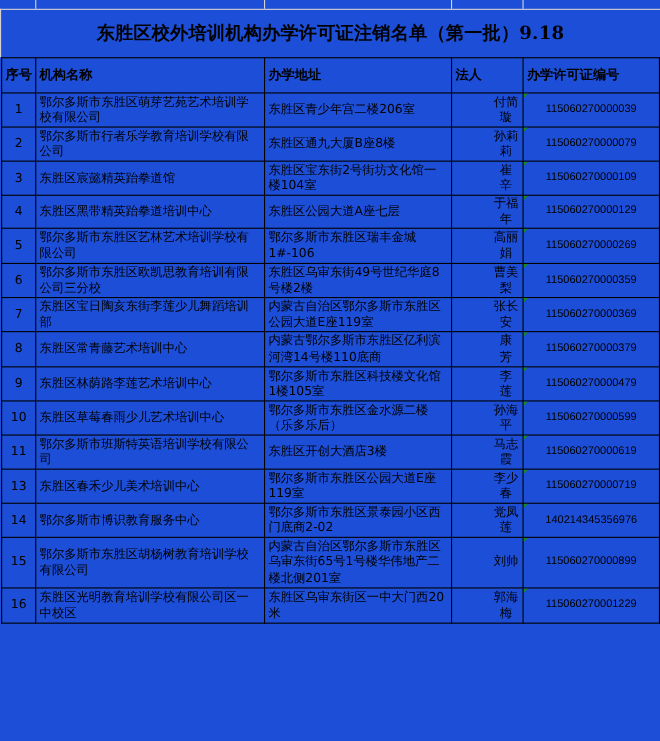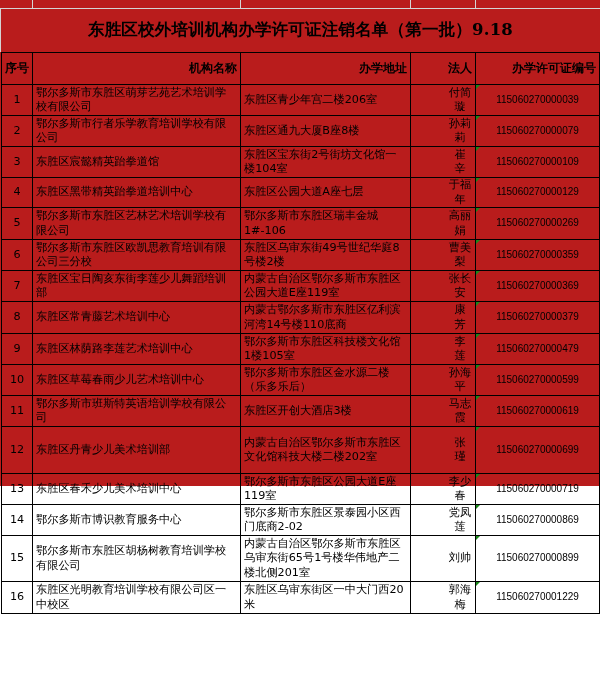--- a/index.html
+++ b/index.html
@@ -1,23 +1,23 @@
 <!DOCTYPE html>
 <html><head>
 <meta charset="utf-8">
 <style>
   html, body { margin: 0; padding: 0; background: #ffffff; }
   body { width: 600px; height: 674px; overflow: hidden; position: relative; font-family: "DejaVu Sans", sans-serif; color: #000; }
-  .sheet { position: absolute; left: 0; top: 0; width: 600px; height: 486px; background: #b91c1c; }
+  .sheet { position: absolute; left: 0; top: 0; width: 600px; height: 674px; background: #1d4ed8; }
   .gridtop { position: absolute; left: 0; top: 0; width: 600px; height: 8px; border-bottom: 1px solid #d4d4d4; }
   .gridtop .v { position: absolute; top: 0; width: 1px; height: 8px; background: #d4d4d4; }
   .title { position: absolute; left: 0; top: 8px; width: 600px; height: 44px; display: flex; align-items: center; justify-content: center; font-family: "DejaVu Serif", serif; font-weight: bold; font-size: 16.5px; letter-spacing: 0.2px; border-left: 1px solid #d4d4d4; box-sizing: border-box; }
   table { position: absolute; left: 1px; top: 52px; border-collapse: collapse; table-layout: fixed; width: 598px; }
   td, th { border: 1px solid #000; padding: 0 3px; font-size: 11.2px; line-height: 14.5px; overflow: hidden; vertical-align: middle; }
-  th { font-weight: bold; font-family: "DejaVu Serif", serif; font-size: 12px; text-align: right; height: 31px; }
+  th { font-weight: bold; font-family: "DejaVu Serif", serif; font-size: 12px; text-align: left; height: 31px; }
   td.no { text-align: center; }
   td.name, td.addr { text-align: left; }
   td.person { text-align: center; padding-left: 37px; }
   td.code { text-align: center; position: relative; font-family: Liberation Sans, sans-serif; font-size: 10px; }
   td.code::before { content: ""; position: absolute; left: 0; top: 0; width: 0; height: 0; border-top: 4px solid #1a8a1a; border-right: 4px solid transparent; }
 </style>
 </head>
 <body>
 
 <div class="sheet">
@@ -117,40 +117,33 @@
           <td class="person">孙海平</td>
           <td class="code">115060270000599</td>
         </tr>
         <tr style="height: 31px;">
           <td class="no">11</td>
           <td class="name">鄂尔多斯市班斯特英语培训学校有限公司</td>
           <td class="addr">东胜区开创大酒店3楼</td>
           <td class="person">马志霞</td>
           <td class="code">115060270000619</td>
         </tr>
-        <tr style="height: 47px;">
-          <td class="no">12</td>
-          <td class="name">东胜区丹青少儿美术培训部</td>
-          <td class="addr">内蒙古自治区鄂尔多斯市东胜区文化馆科技大楼二楼202室</td>
-          <td class="person">张　瑾</td>
-          <td class="code">115060270000699</td>
-        </tr>
         <tr style="height: 31px;">
           <td class="no">13</td>
           <td class="name">东胜区春禾少儿美术培训中心</td>
           <td class="addr">鄂尔多斯市东胜区公园大道E座119室</td>
           <td class="person">李少春</td>
           <td class="code">115060270000719</td>
         </tr>
         <tr style="height: 31px;">
           <td class="no">14</td>
           <td class="name">鄂尔多斯市博识教育服务中心</td>
           <td class="addr">鄂尔多斯市东胜区景泰园小区西门底商2-02</td>
           <td class="person">党凤莲</td>
-          <td class="code">115060270000869</td>
+          <td class="code">140214345356976</td>
         </tr>
         <tr style="height: 46px;">
           <td class="no">15</td>
           <td class="name">鄂尔多斯市东胜区胡杨树教育培训学校有限公司</td>
           <td class="addr">内蒙古自治区鄂尔多斯市东胜区乌审东街65号1号楼华伟地产二楼北侧201室</td>
           <td class="person">刘帅</td>
           <td class="code">115060270000899</td>
         </tr>
         <tr style="height: 32px;">
           <td class="no">16</td>

